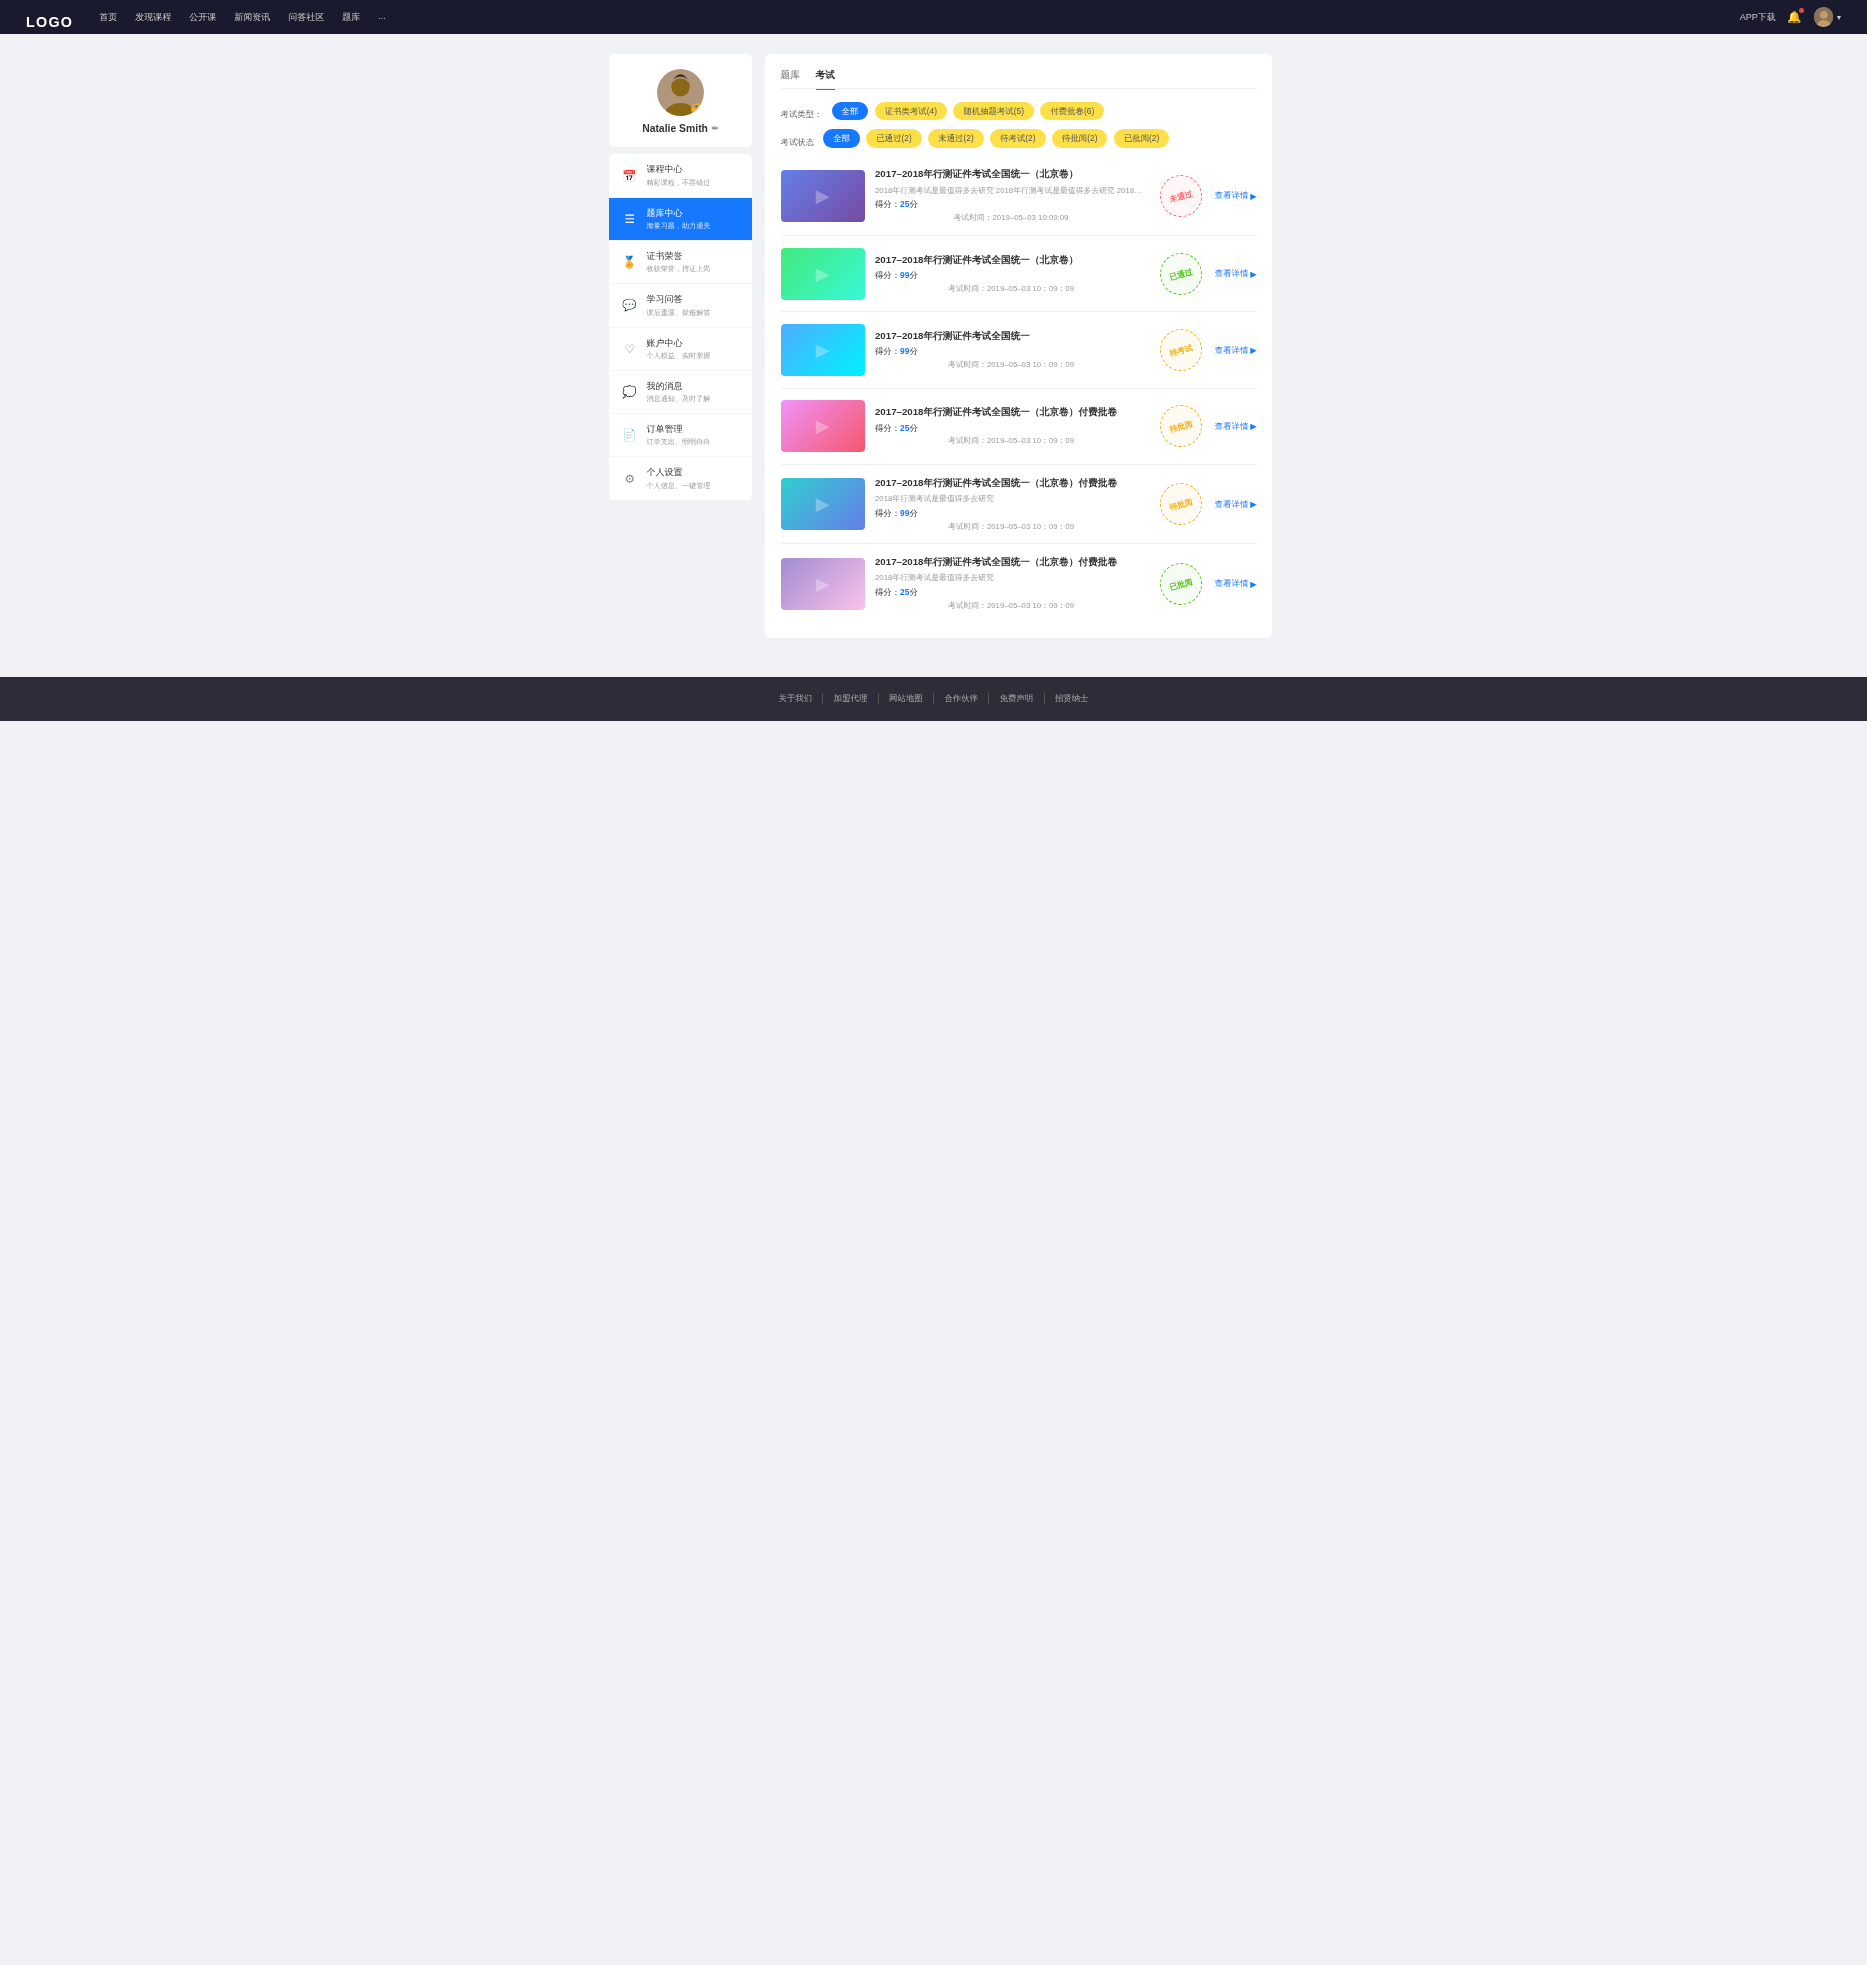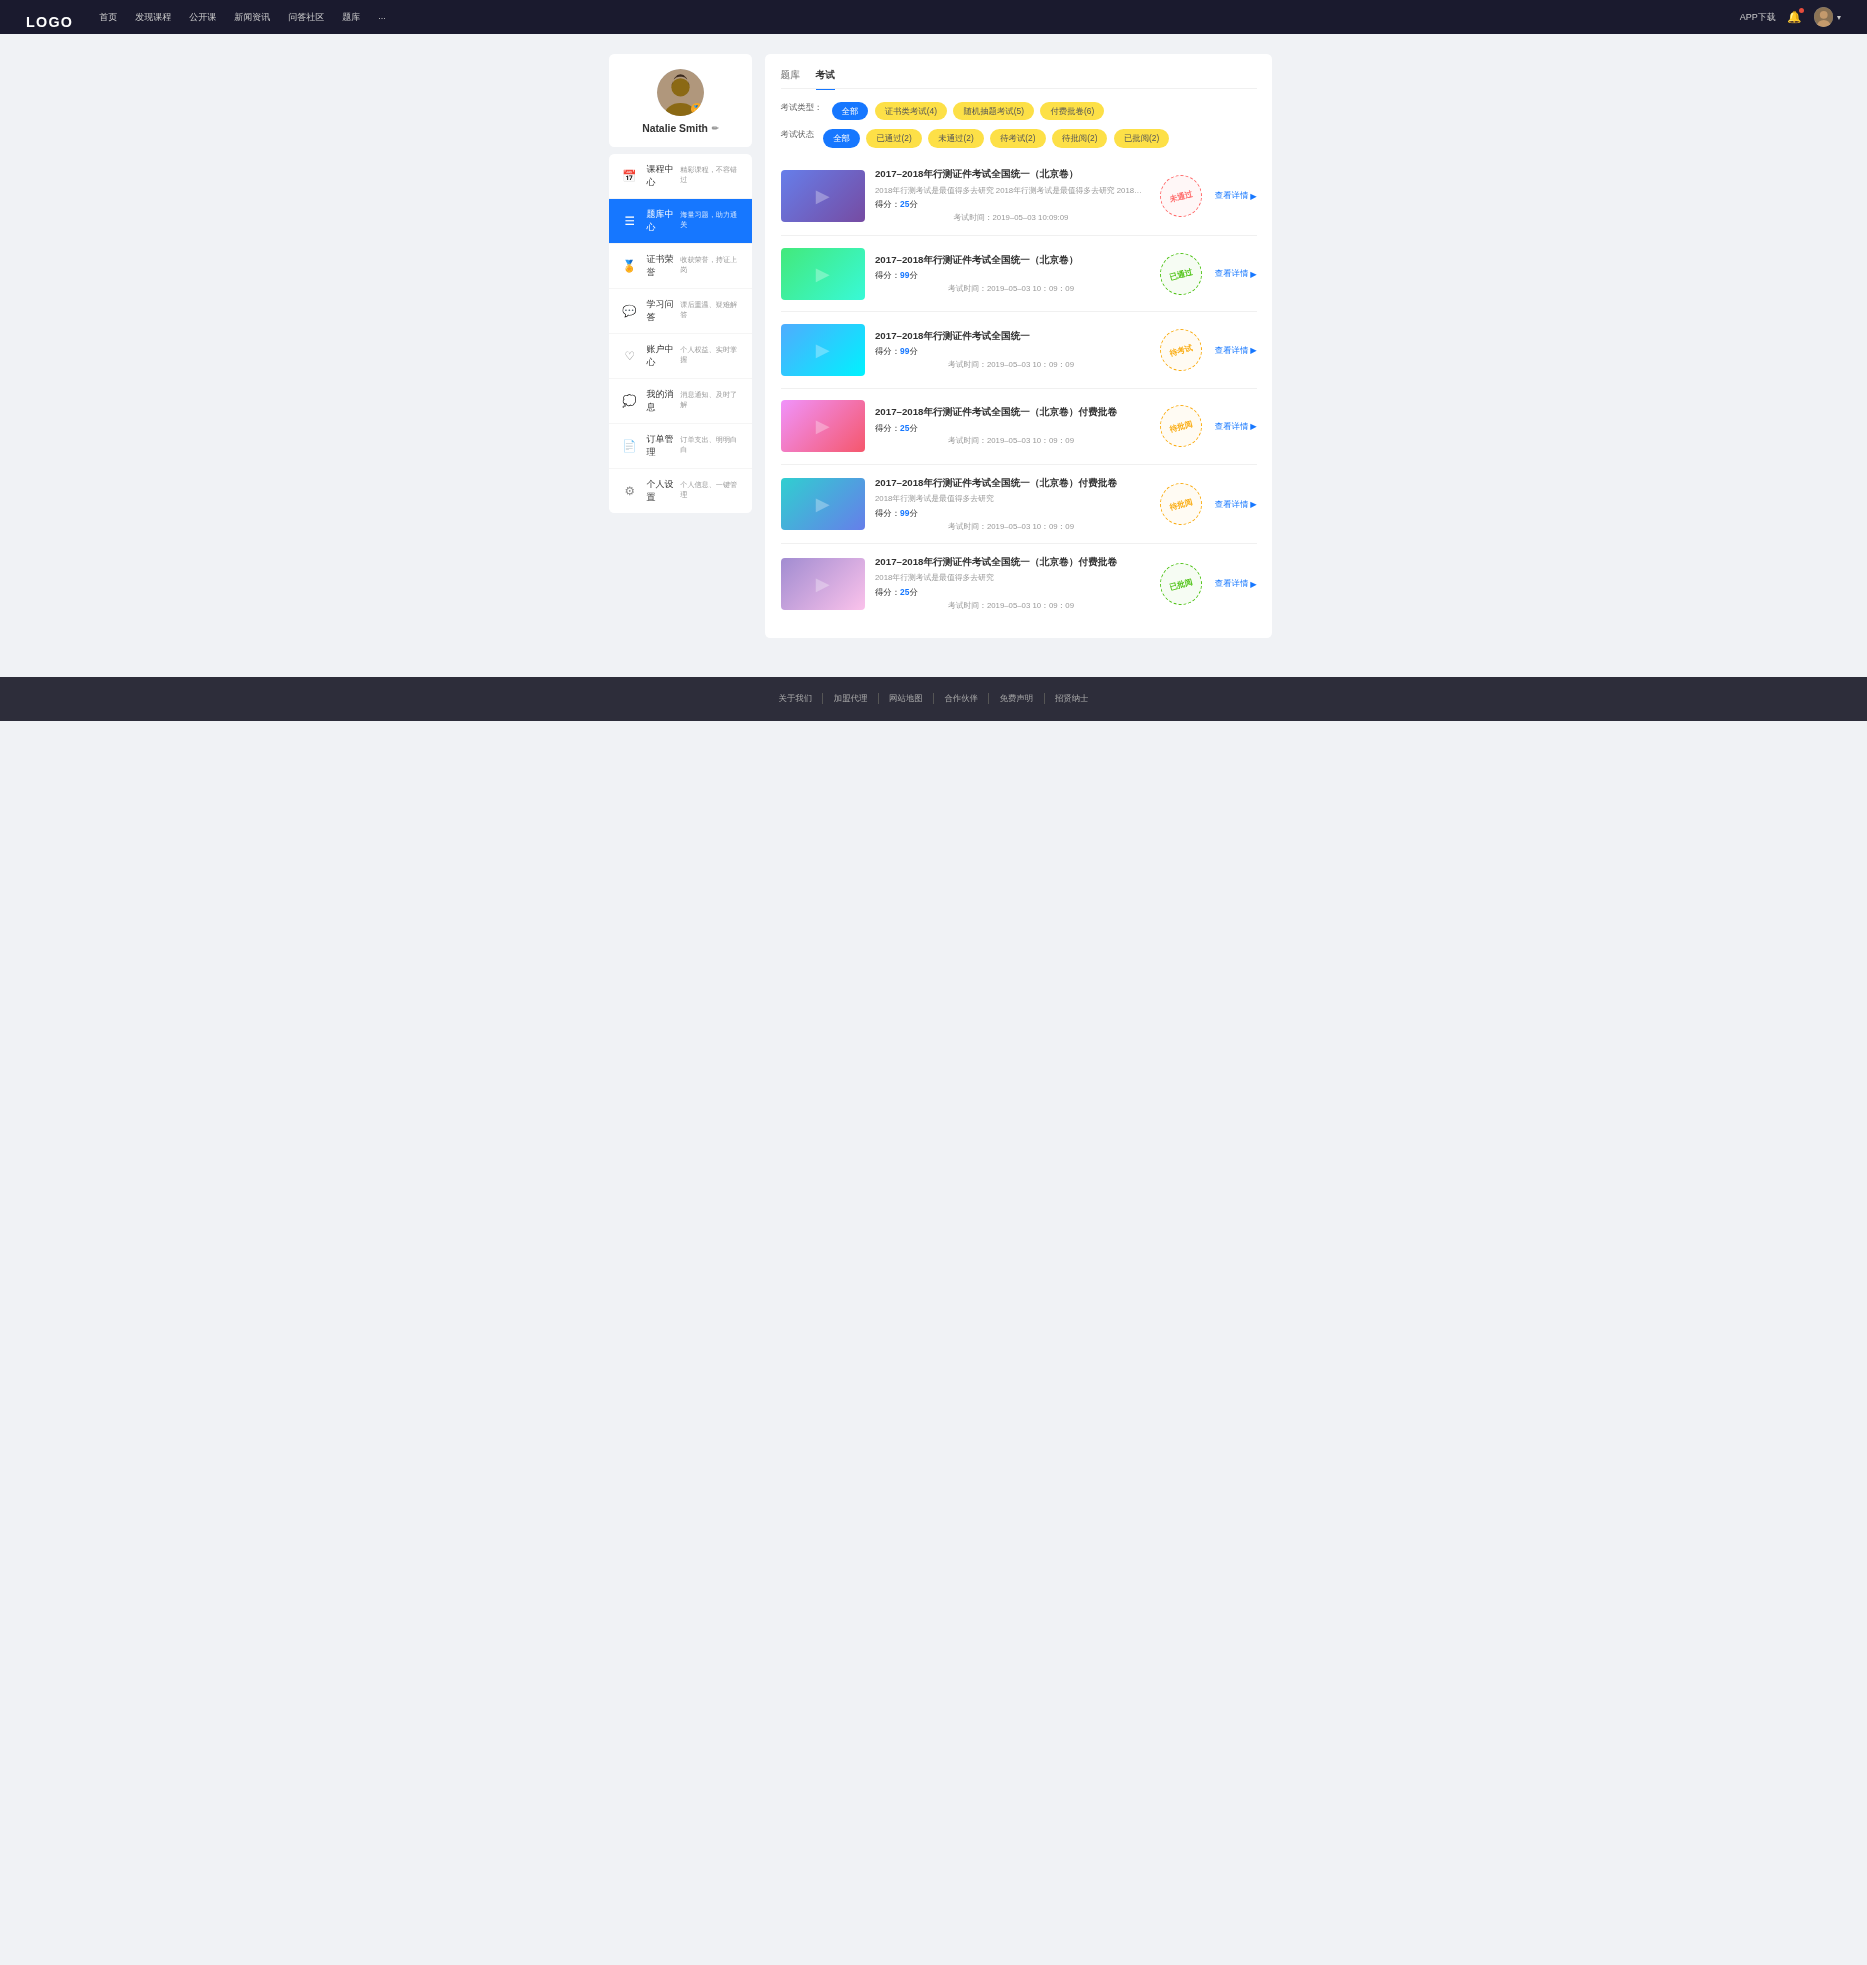--- a/index.html
+++ b/index.html
@@ -161,21 +161,21 @@
     .sidebar-item-icon {
       width: 18px;
       height: 18px;
       display: flex;
       align-items: center;
       justify-content: center;
       font-size: 11.7px;
       color: #888;
       flex-shrink: 0;
     }
-    .sidebar-item-text { display: flex; flex-direction: row; }
+    .sidebar-item-text { display: flex; flex-direction: column; }
     .sidebar-item-label { font-size: 9px; color: #333; font-weight: 500; }
     .sidebar-item-sublabel { font-size: 7.1px; color: #999; margin-top: 1.3px; }
 
     
     .main-content {
       flex: 1;
       background: #fff;
       border-radius: 5.2px;
       padding: 15.6px;
       min-height: 584px;
@@ -198,21 +198,21 @@
     }
     .main-tab.active {
       color: #333;
       font-weight: 600;
       border-bottom: 1.3px solid #1677ff;
     }
 
     
     .filter-row {
       display: flex;
-      align-items: flex-start;
+      align-items: flex-end;
       gap: 6.5px;
       margin-bottom: 9px;
       flex-wrap: wrap;
     }
     .filter-label { font-size: 8.4px; color: #666; margin-right: 2.6px; }
     .filter-tag {
       padding: 2.6px 9px;
       border-radius: 10.4px;
       font-size: 8.4px;
       cursor: pointer;

